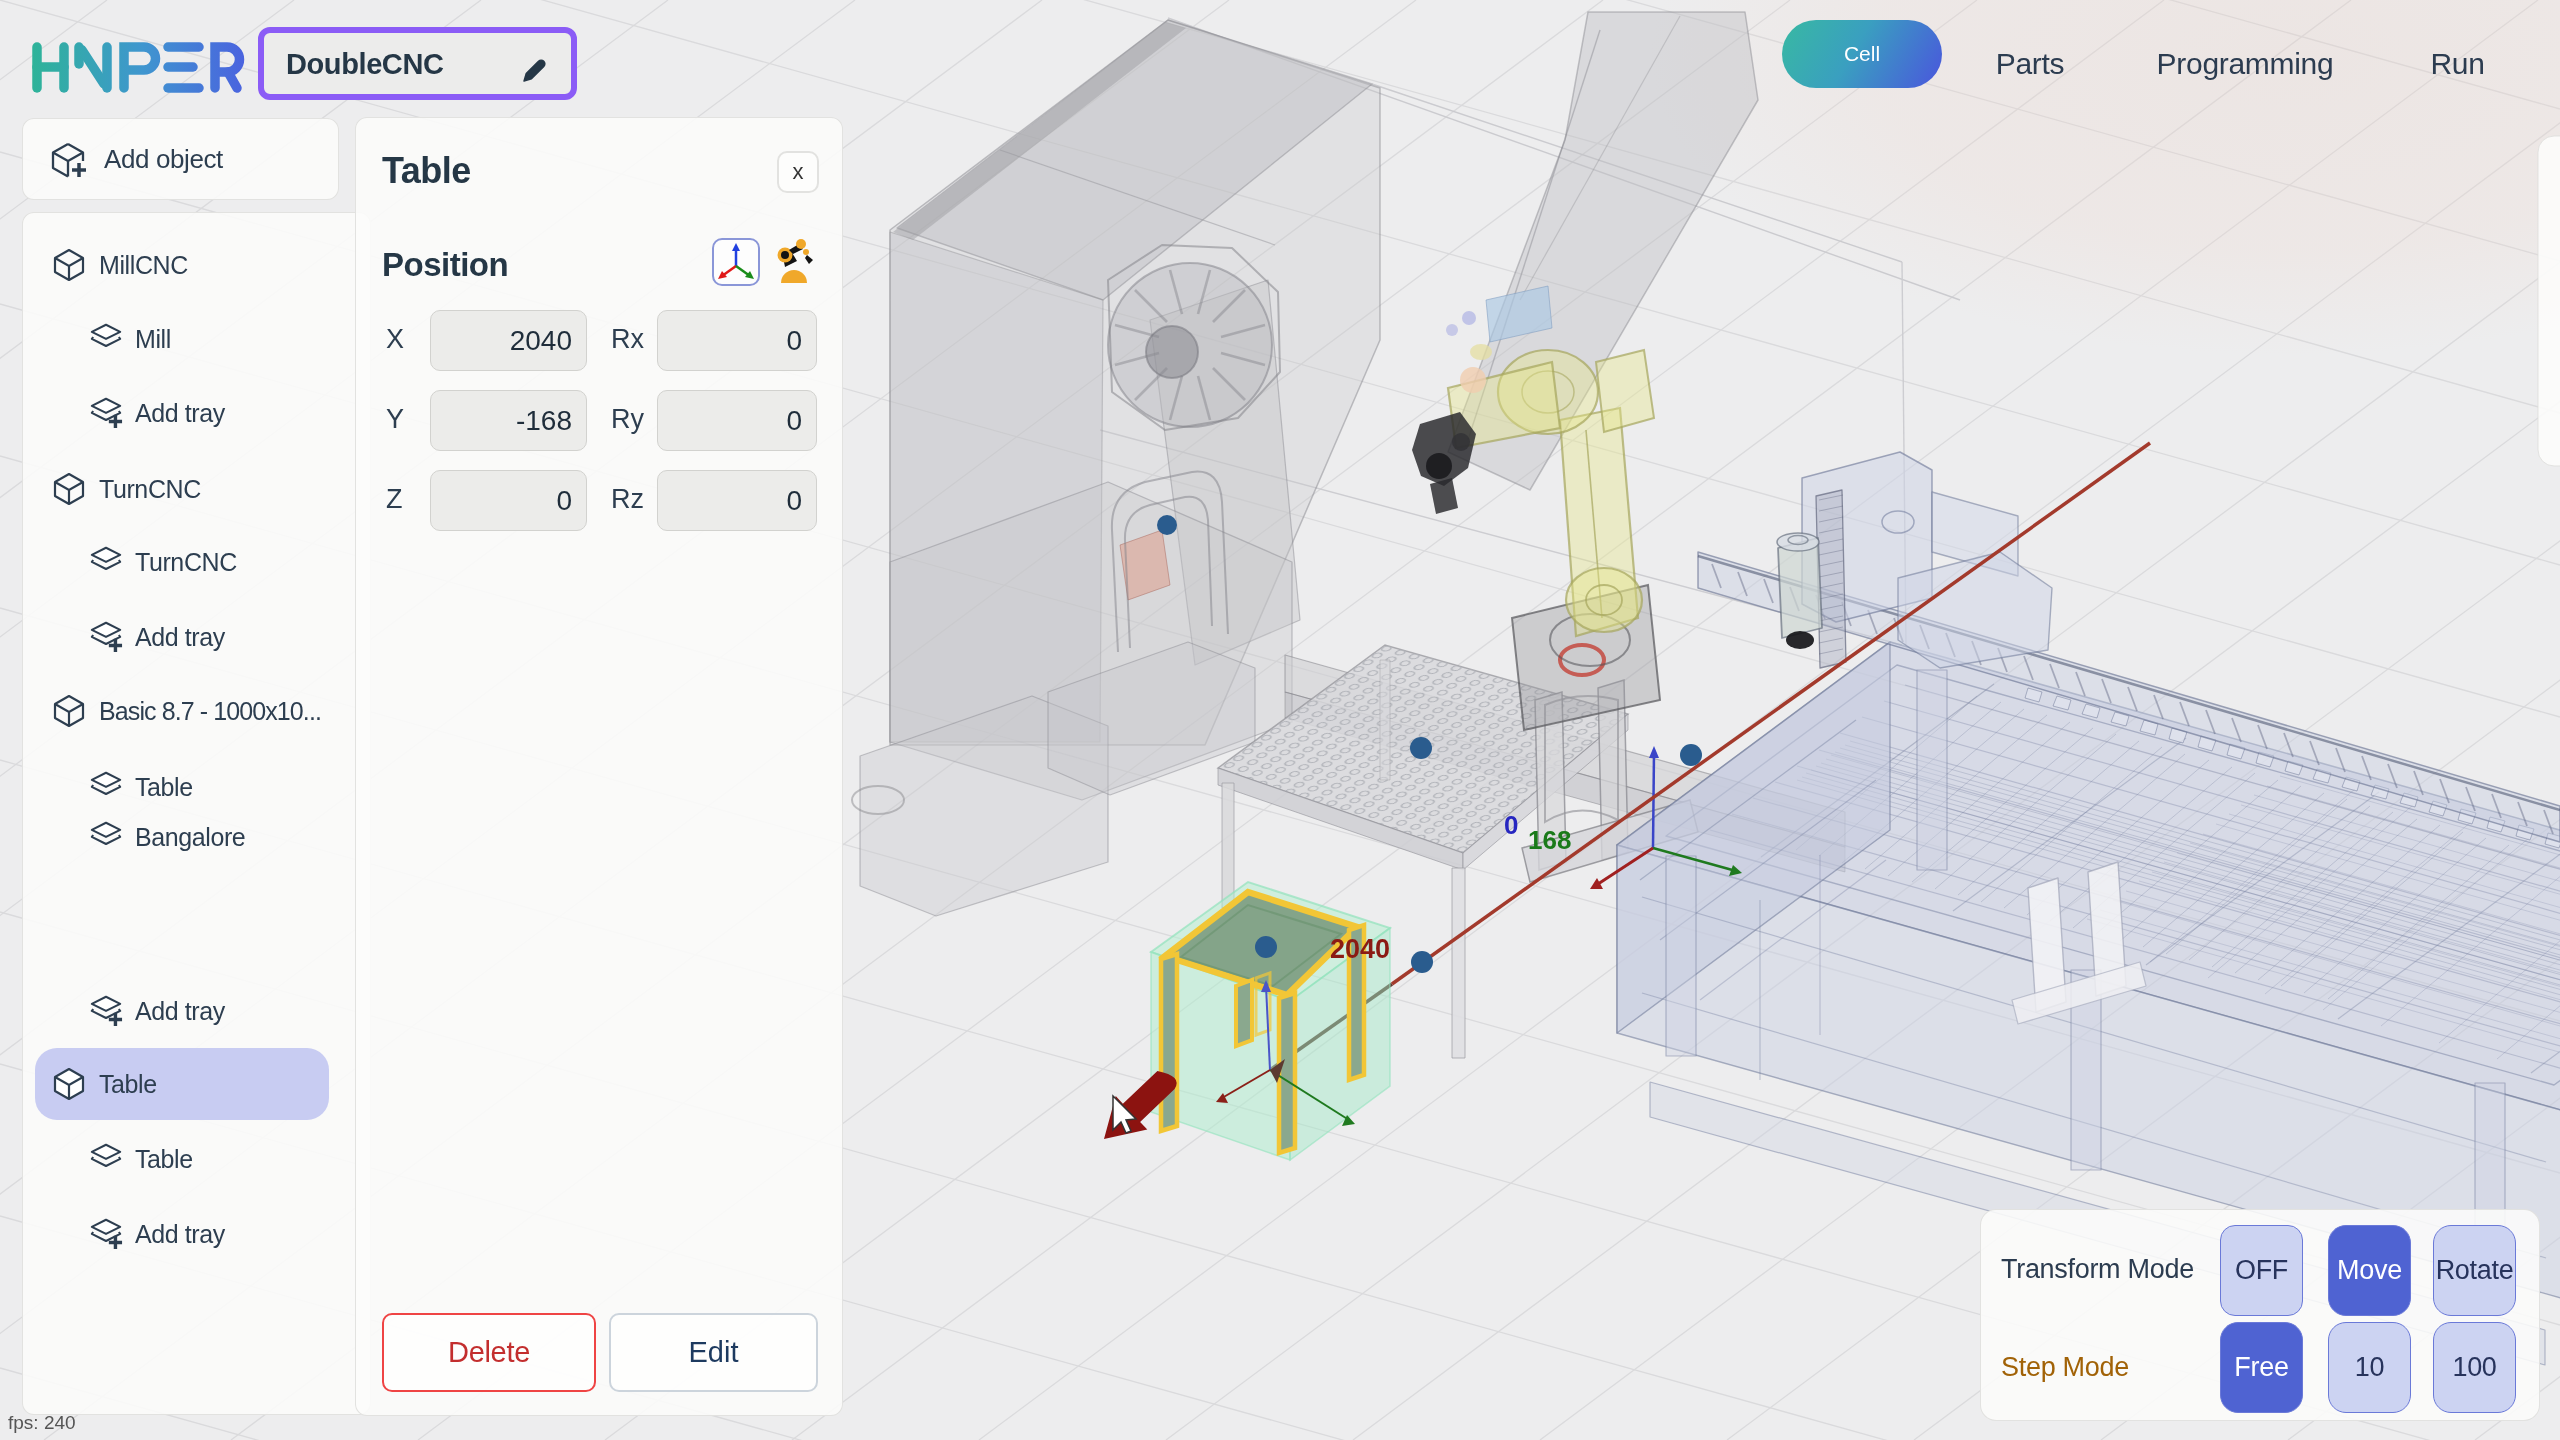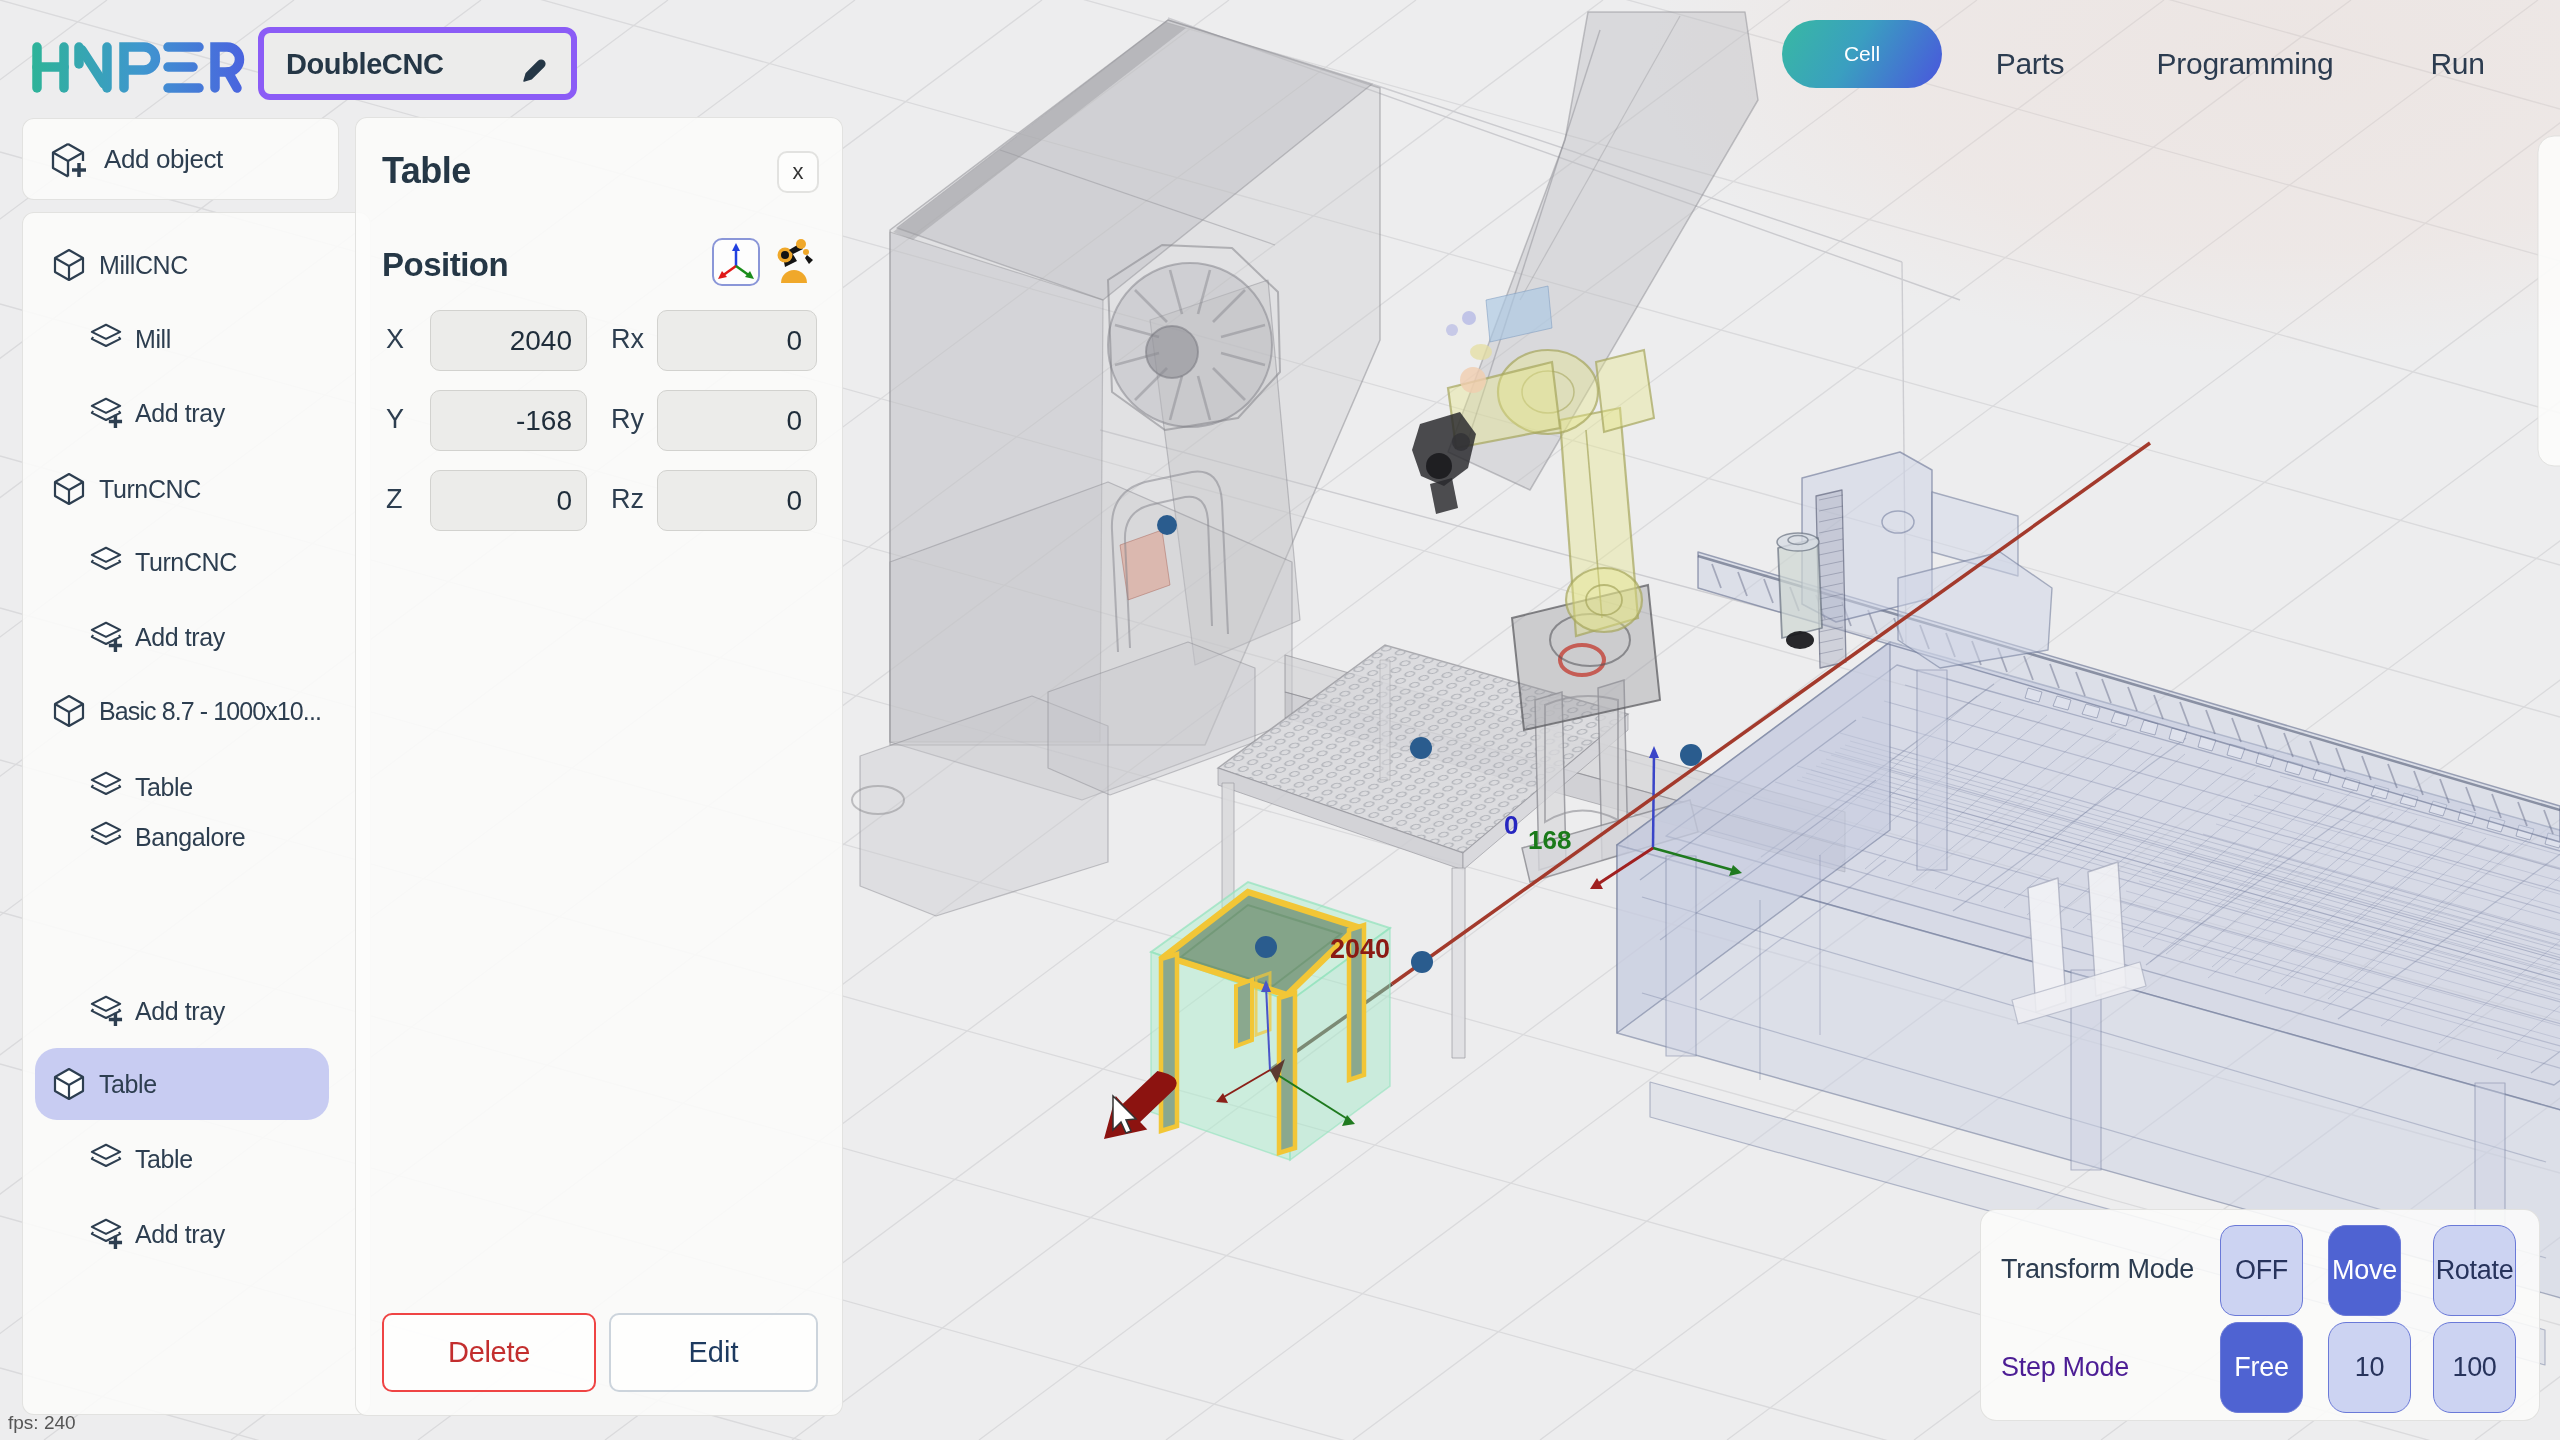--- a/index.html
+++ b/index.html
@@ -572,20 +572,20 @@
     </div>
 <div style="position:absolute;left:255px;top:366px;font-size:27px;color:#2d3e50">Rz</div>
 <div style="position:absolute;left:301px;top:352px;width:160px;height:61px;background:#ececea;border:1px solid #d2d2cf;border-radius:10px">
       <div style="position:absolute;right:14px;top:50%;transform:translateY(-50%);font-size:28px;color:#1f2d3a">0</div>
     </div>
   <div style="position:absolute;left:26px;top:1195px;width:214px;height:79px;border:2px solid #ef4444;border-radius:10px;background:rgba(255,255,255,0.7);display:flex;align-items:center;justify-content:center;font-size:29px;letter-spacing:-0.3px;color:#c32e2e">Delete</div>
   <div style="position:absolute;left:253px;top:1195px;width:209px;height:79px;border:2px solid #ccd4dc;border-radius:10px;background:rgba(255,255,255,0.7);display:flex;align-items:center;justify-content:center;font-size:29px;color:#1d3a5f">Edit</div>
 </div>
 <div class="card" id="tmpanel">
   <div style="position:absolute;left:20px;top:44px;font-size:27px;letter-spacing:-0.3px;color:#2c3c50">Transform Mode</div>
-  <div style="position:absolute;left:20px;top:142px;font-size:27px;letter-spacing:-0.3px;color:#4c1d95">Step Mode</div>
+  <div style="position:absolute;left:20px;top:142px;font-size:27px;letter-spacing:-0.3px;color:#a16207">Step Mode</div>
 <div style="position:absolute;left:239px;top:15px;width:83px;height:91px;border-radius:15px;background:#ccd3f2;border:1px solid #6a79d8;display:flex;align-items:center;justify-content:center;font-size:27px;letter-spacing:-0.3px;color:#27335c">OFF</div>
-<div style="position:absolute;left:347px;top:15px;width:73px;height:91px;border-radius:18px;background:#4f63d2;border:1px solid #6a79d8;display:flex;align-items:center;justify-content:center;font-size:27px;letter-spacing:-0.3px;color:#ffffff">Move</div>
+<div style="position:absolute;left:347px;top:15px;width:83px;height:91px;border-radius:18px;background:#4f63d2;border:1px solid #6a79d8;display:flex;align-items:center;justify-content:center;font-size:27px;letter-spacing:-0.3px;color:#ffffff">Move</div>
 <div style="position:absolute;left:452px;top:15px;width:83px;height:91px;border-radius:18px;background:#ccd3f2;border:1px solid #6a79d8;display:flex;align-items:center;justify-content:center;font-size:27px;letter-spacing:-0.3px;color:#27335c">Rotate</div>
 <div style="position:absolute;left:239px;top:112px;width:83px;height:91px;border-radius:18px;background:#4f63d2;border:1px solid #6a79d8;display:flex;align-items:center;justify-content:center;font-size:27px;letter-spacing:-0.3px;color:#ffffff">Free</div>
 <div style="position:absolute;left:347px;top:112px;width:83px;height:91px;border-radius:18px;background:#ccd3f2;border:1px solid #6a79d8;display:flex;align-items:center;justify-content:center;font-size:27px;letter-spacing:-0.3px;color:#27335c">10</div>
 <div style="position:absolute;left:452px;top:112px;width:83px;height:91px;border-radius:18px;background:#ccd3f2;border:1px solid #6a79d8;display:flex;align-items:center;justify-content:center;font-size:27px;letter-spacing:-0.3px;color:#27335c">100</div>
 </div>
 <div style="position:absolute;left:8px;top:1412px;font-size:19px;color:#555;z-index:2">fps: 240</div>
 </body></html>

